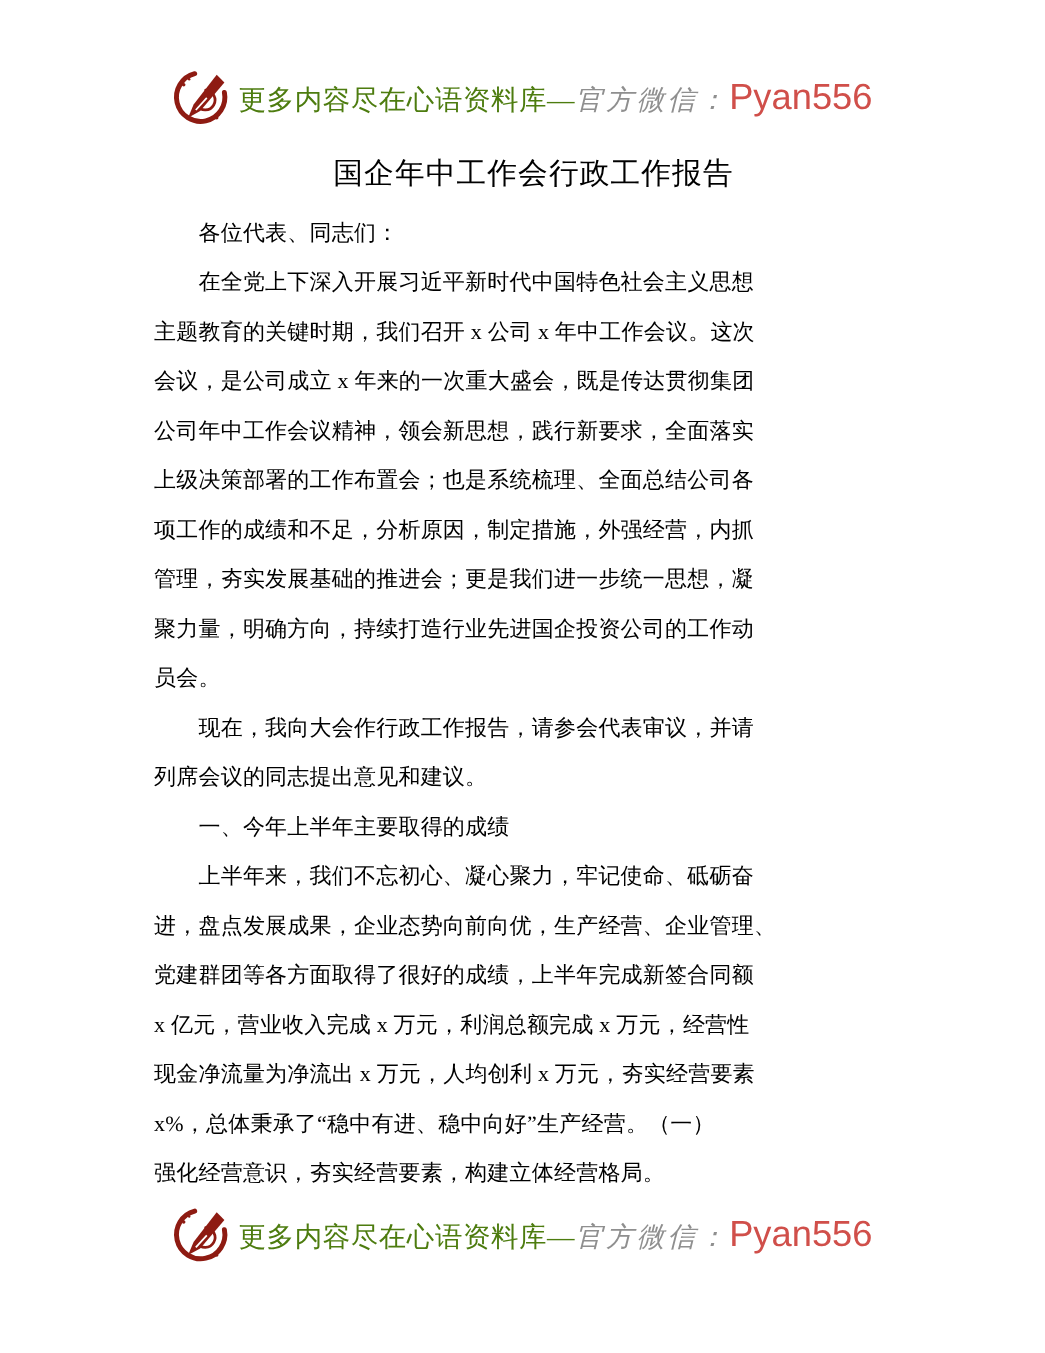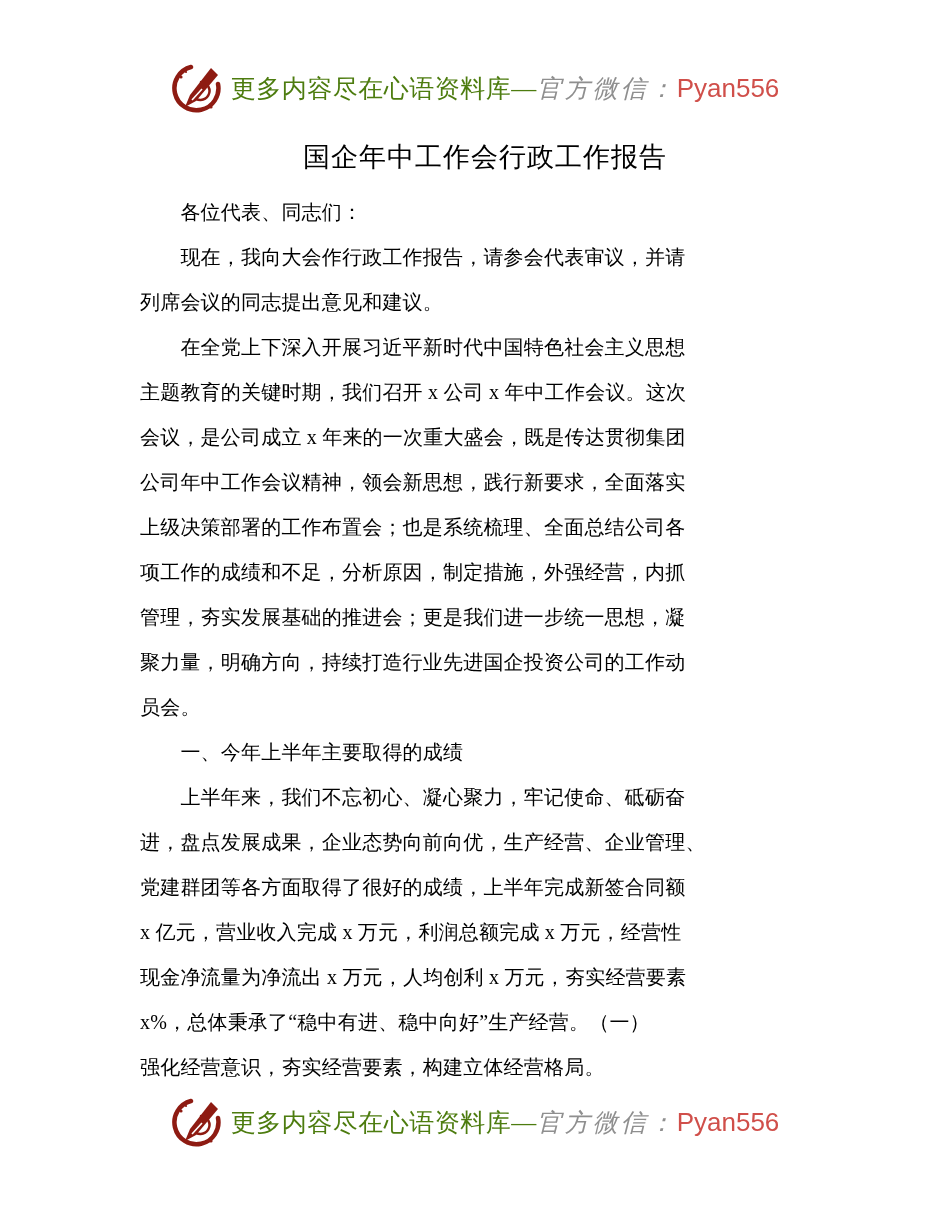--- a/index.html
+++ b/index.html
@@ -28,21 +28,21 @@
   .wm-text { font-size: 25px; letter-spacing: 0.5px; }
   .wm-brand { color: #4d7c0f; }
   .wm-label {
     color: #8f8f8f;
     font-style: italic;
     letter-spacing: 3px;
   }
   .wm-id {
     color: #d04f4a;
     font-family: "Liberation Sans", sans-serif;
-    font-size: 26px;
+    font-size: 33px;
     font-style: normal;
     letter-spacing: 0;
   }
   
   .doc-title {
     position: absolute; top: 140px; left: 0; right: 0;
     text-align: center;
     font-size: 27px;
     line-height: 34px;
     letter-spacing: 1px;
@@ -80,33 +80,33 @@
     <span class="wm-text"><span class="wm-brand">更多内容尽在心语资料库—</span><span class="wm-label">官方微信：</span><span class="wm-id">Pyan556</span></span>
   </div>
 
   <div class="doc-title">国企年中工作会行政工作报告</div>
 
   <div class="doc-body">
     <div>
       <div class="line">　　各位代表、同志们：</div>
     </div>
     <div>
-      <div class="line">　　现在，我向大会作行政工作报告，请参会代表审议，并请</div>
-      <div class="line">列席会议的同志提出意见和建议。</div>
-    </div>
-    <div>
       <div class="line">　　在全党上下深入开展习近平新时代中国特色社会主义思想</div>
       <div class="line">主题教育的关键时期，我们召开 x 公司 x 年中工作会议。这次</div>
       <div class="line">会议，是公司成立 x 年来的一次重大盛会，既是传达贯彻集团</div>
       <div class="line">公司年中工作会议精神，领会新思想，践行新要求，全面落实</div>
       <div class="line">上级决策部署的工作布置会；也是系统梳理、全面总结公司各</div>
       <div class="line">项工作的成绩和不足，分析原因，制定措施，外强经营，内抓</div>
       <div class="line">管理，夯实发展基础的推进会；更是我们进一步统一思想，凝</div>
       <div class="line">聚力量，明确方向，持续打造行业先进国企投资公司的工作动</div>
       <div class="line">员会。</div>
+    </div>
+    <div>
+      <div class="line">　　现在，我向大会作行政工作报告，请参会代表审议，并请</div>
+      <div class="line">列席会议的同志提出意见和建议。</div>
     </div>
     <div>
       <div class="line">　　一、今年上半年主要取得的成绩</div>
     </div>
     <div>
       <div class="line">　　上半年来，我们不忘初心、凝心聚力，牢记使命、砥砺奋</div>
       <div class="line">进，盘点发展成果，企业态势向前向优，生产经营、企业管理、</div>
       <div class="line">党建群团等各方面取得了很好的成绩，上半年完成新签合同额</div>
       <div class="line">x 亿元，营业收入完成 x 万元，利润总额完成 x 万元，经营性</div>
       <div class="line">现金净流量为净流出 x 万元，人均创利 x 万元，夯实经营要素</div>

